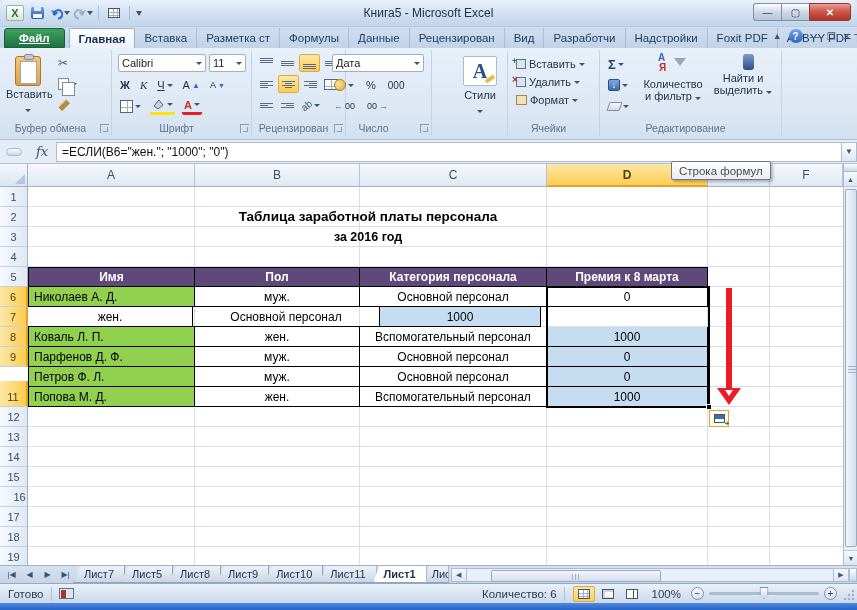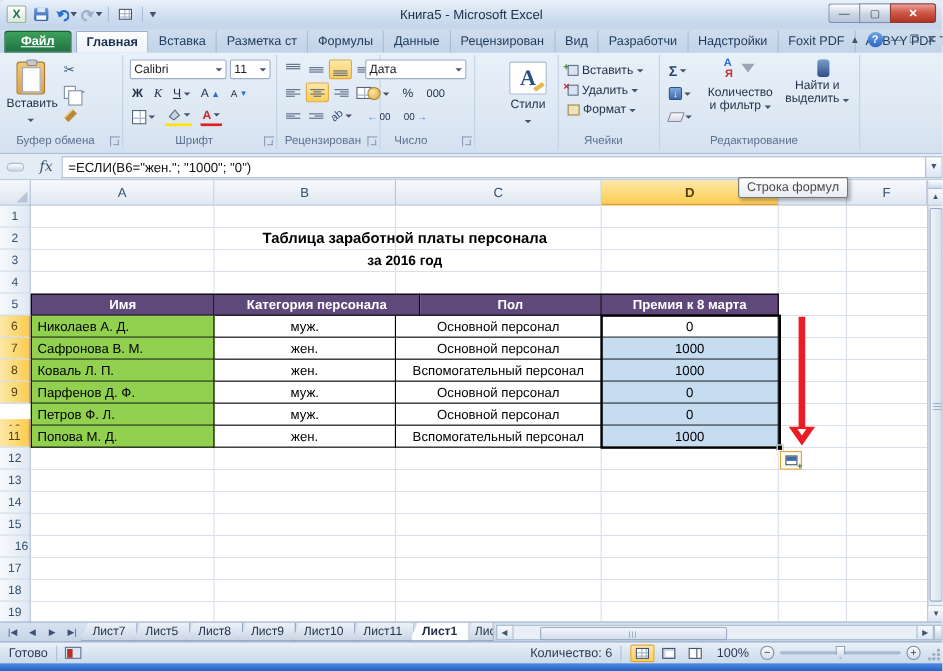--- a/index.html
+++ b/index.html
@@ -560,33 +560,32 @@
         <div class="rhead" style="top: 363px; height: 20px;">18</div>
         <div class="rhead" style="top: 383px; height: 20px;">19</div>
       </div>
     <div class="cells-bg"></div>
 
     <div class="mtitle" style="top:43px;">Таблица заработной платы персонала</div>
     <div class="mtitle" style="top:63px;font-size:12.5px;">за 2016 год</div>
 
     <div class="trow" style="top:103px;">
       <div class="tcell hcell ca bl bt">Имя</div>
+      <div class="tcell hcell cb bt">Пол</div>
       <div class="tcell hcell cc bt">Категория персонала</div>
-      <div class="tcell hcell cb bt">Пол</div>
       <div class="tcell hcell cd bt">Премия к 8 марта</div>
     </div>
 
     <div class="trow" style="top:123px;">
       <div class="tcell cname ca bl">Николаев А. Д.</div>
       <div class="tcell cb">муж.</div>
       <div class="tcell cc">Основной персонал</div>
       <div class="tcell cd">0</div>
     </div>
     <div class="trow" style="top:143px;">
-      <div class="tcell cname ca bl">Сафронова В. М.</div>
       <div class="tcell cb">жен.</div>
       <div class="tcell cc">Основной персонал</div>
       <div class="tcell cd cbon-sel">1000</div>
     </div>
     <div class="trow" style="top:163px;">
       <div class="tcell cname ca bl">Коваль Л. П.</div>
       <div class="tcell cb">жен.</div>
       <div class="tcell cc">Вспомогательный персонал</div>
       <div class="tcell cd cbon-sel">1000</div>
     </div>

